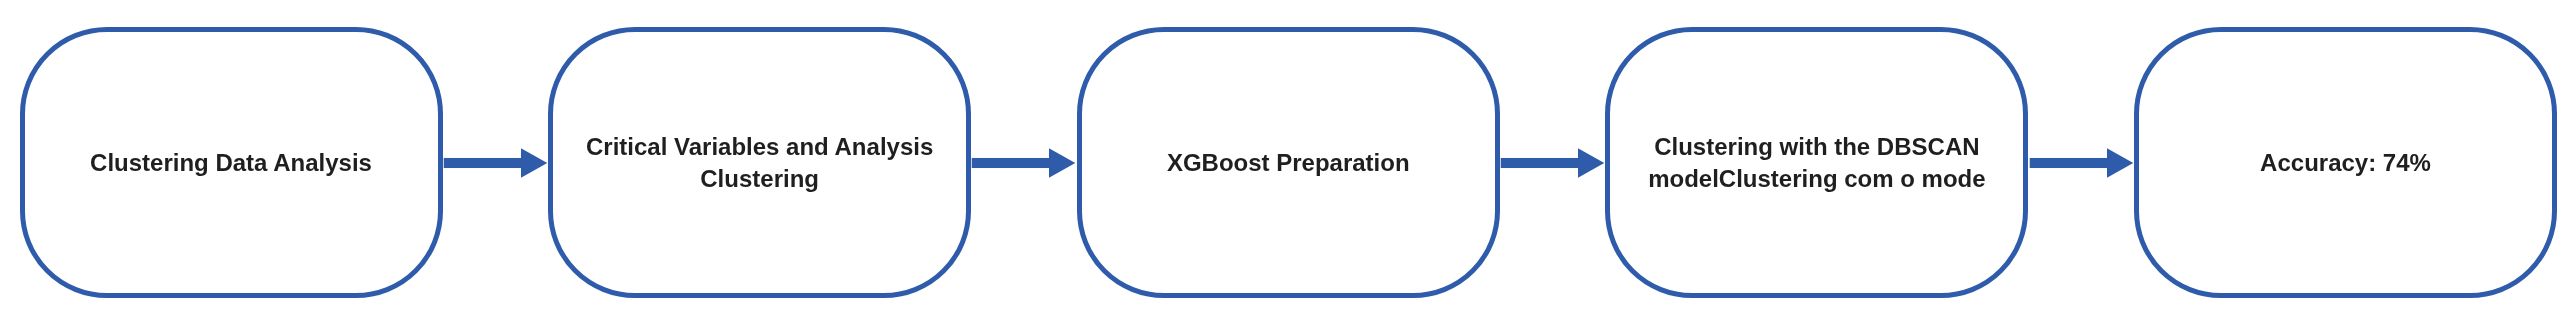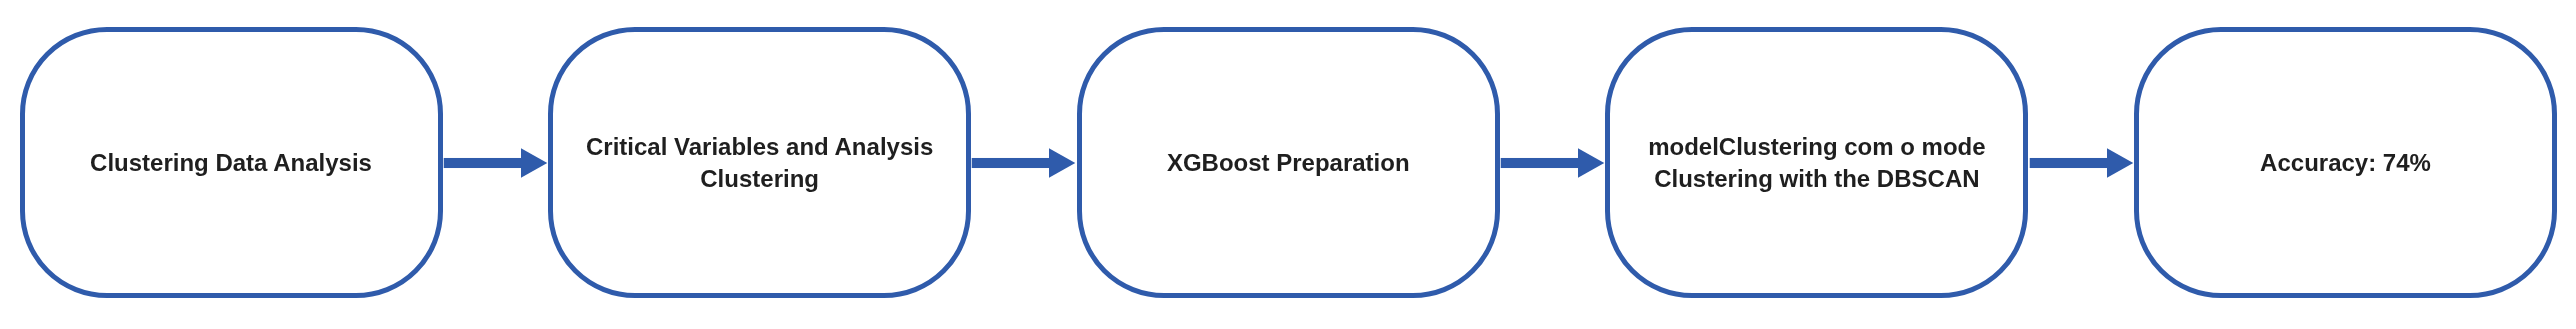--- a/index.html
+++ b/index.html
@@ -83,22 +83,22 @@
   <div class="node">
     <span class="node-line">XGBoost Preparation</span>
   </div>
 
   <svg class="arrow" viewBox="0 0 134 44" xmlns="http://www.w3.org/2000/svg">
     <rect class="shaft" x="0" y="15.5" width="103" height="13"></rect>
     <polygon class="head" points="100,3 134,22 100,41"></polygon>
   </svg>
 
   <div class="node">
+    <span class="node-line">Clustering with the DBSCAN</span>
     <span class="node-line">modelClustering com o mode</span>
-    <span class="node-line">Clustering with the DBSCAN</span>
   </div>
 
   <svg class="arrow" viewBox="0 0 134 44" xmlns="http://www.w3.org/2000/svg">
     <rect class="shaft" x="0" y="15.5" width="103" height="13"></rect>
     <polygon class="head" points="100,3 134,22 100,41"></polygon>
   </svg>
 
   <div class="node">
     <span class="node-line">Accuracy: 74%</span>
   </div>

